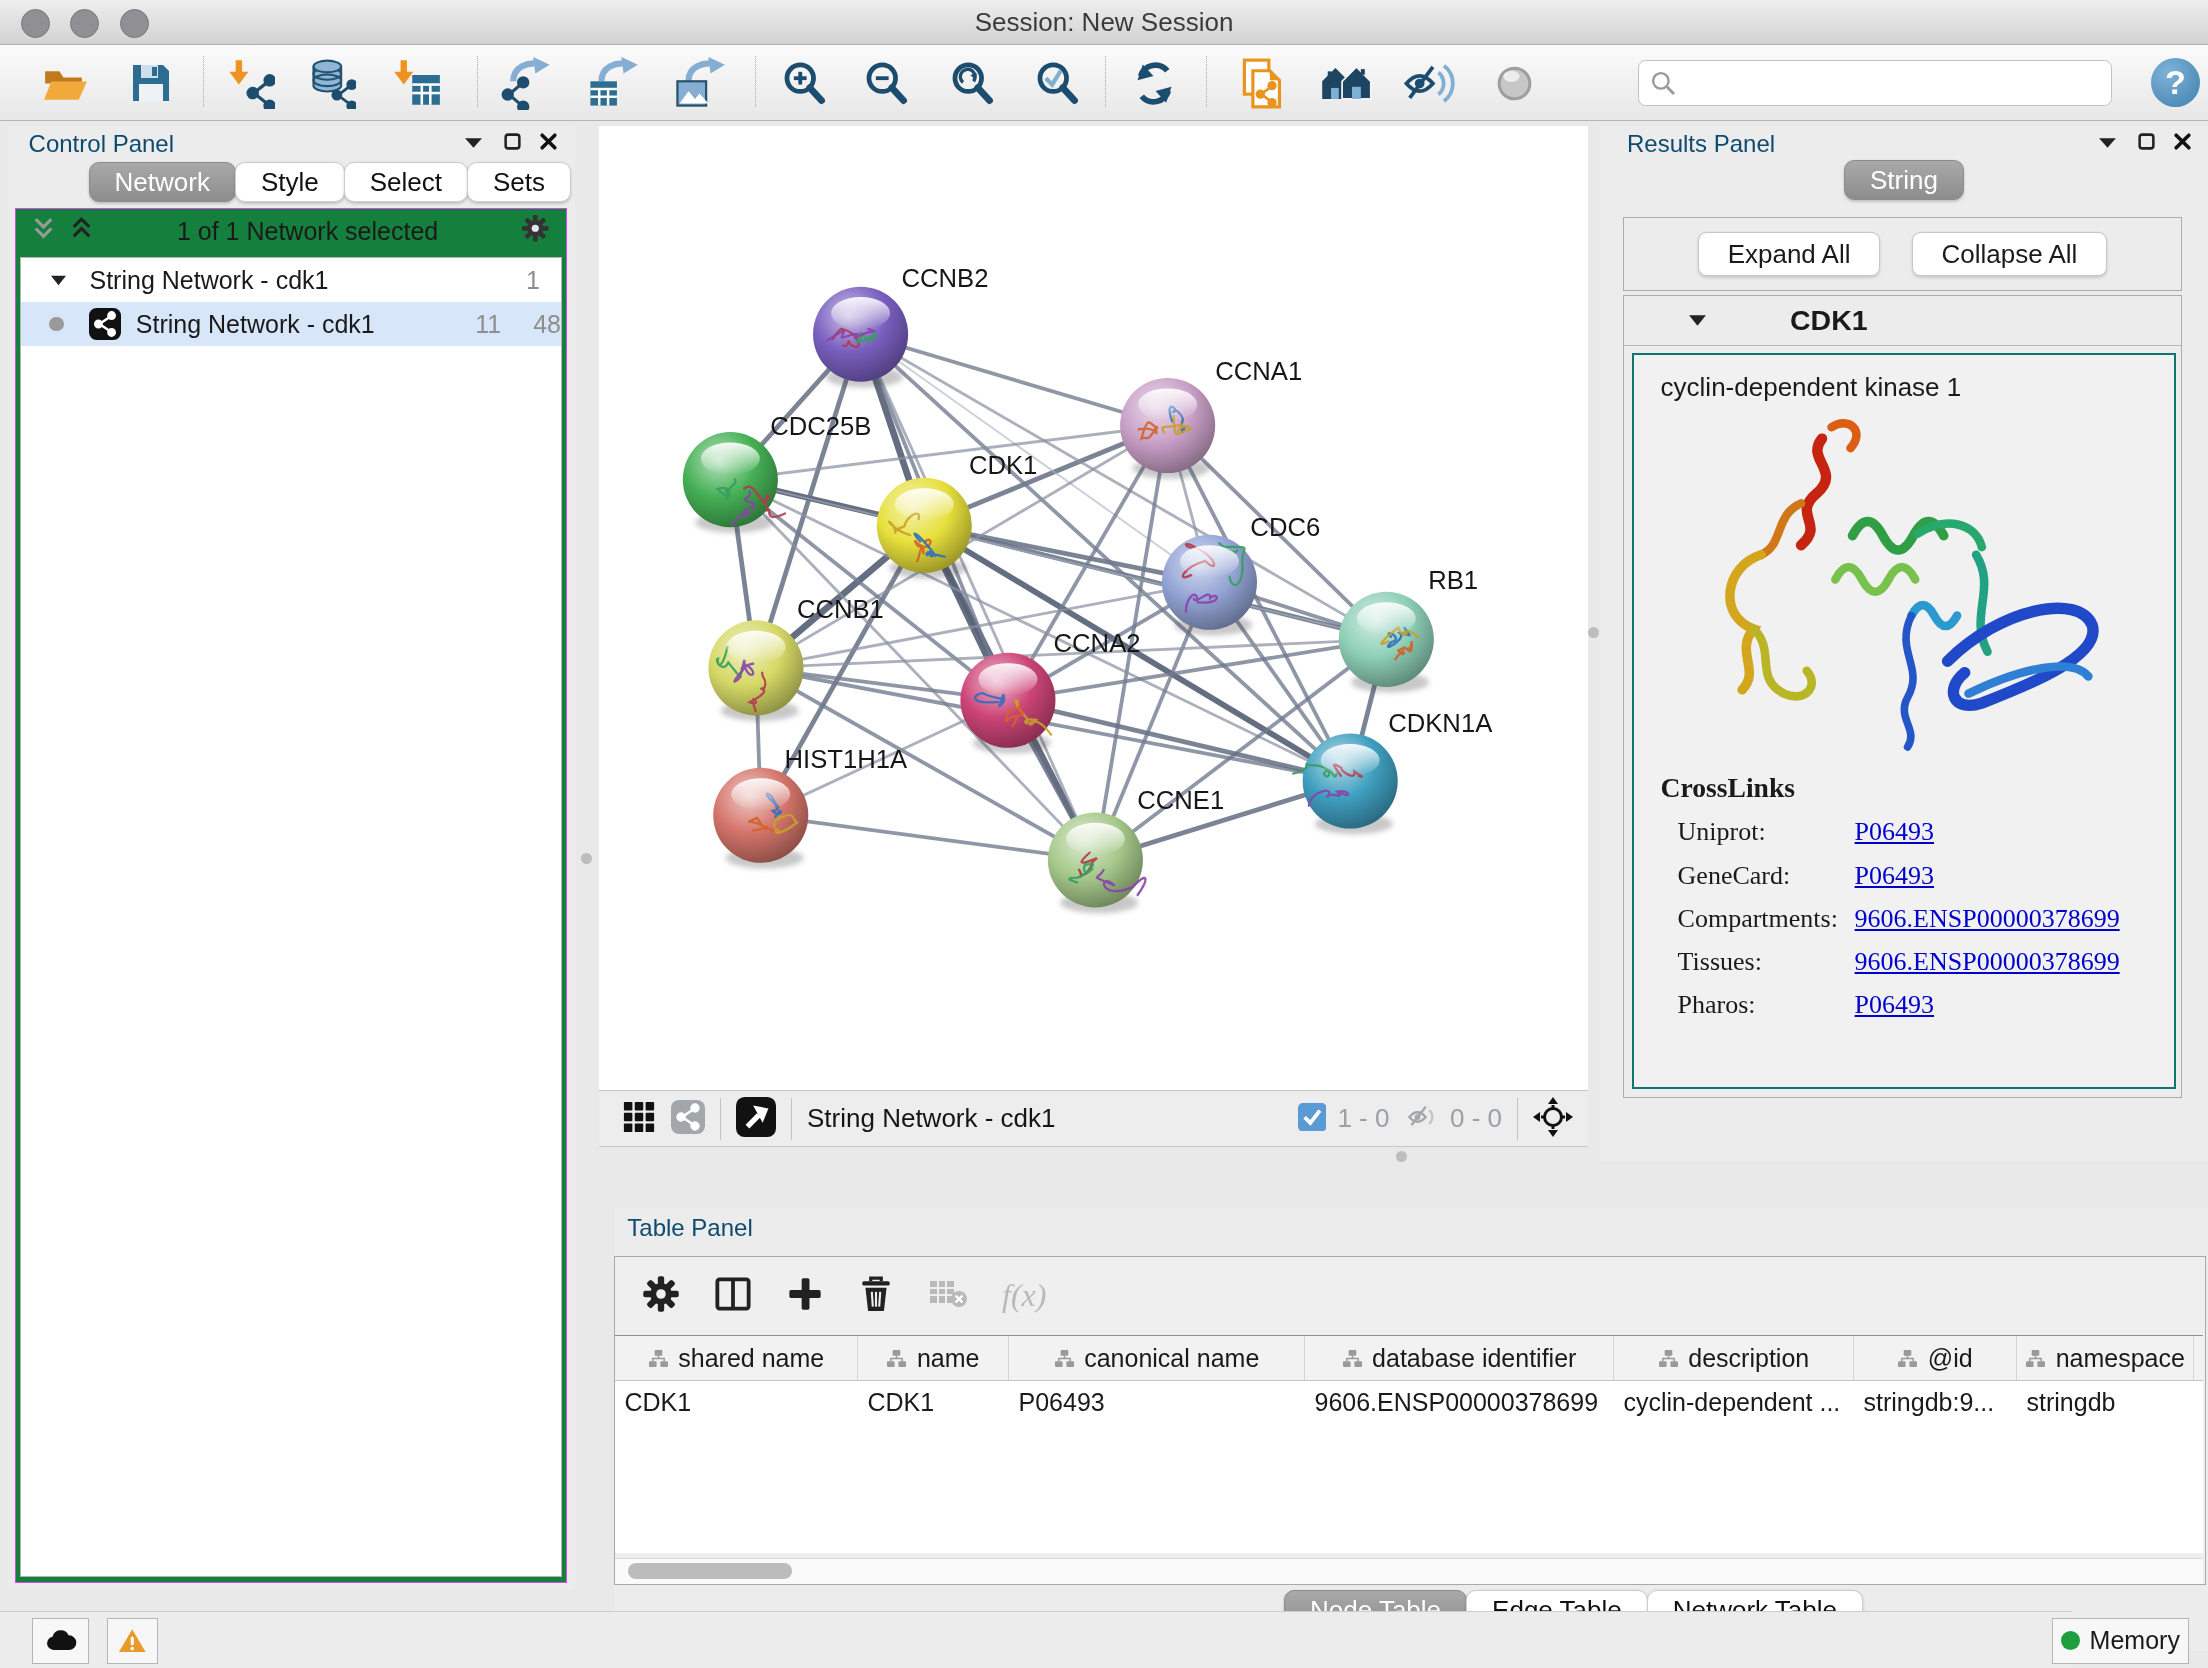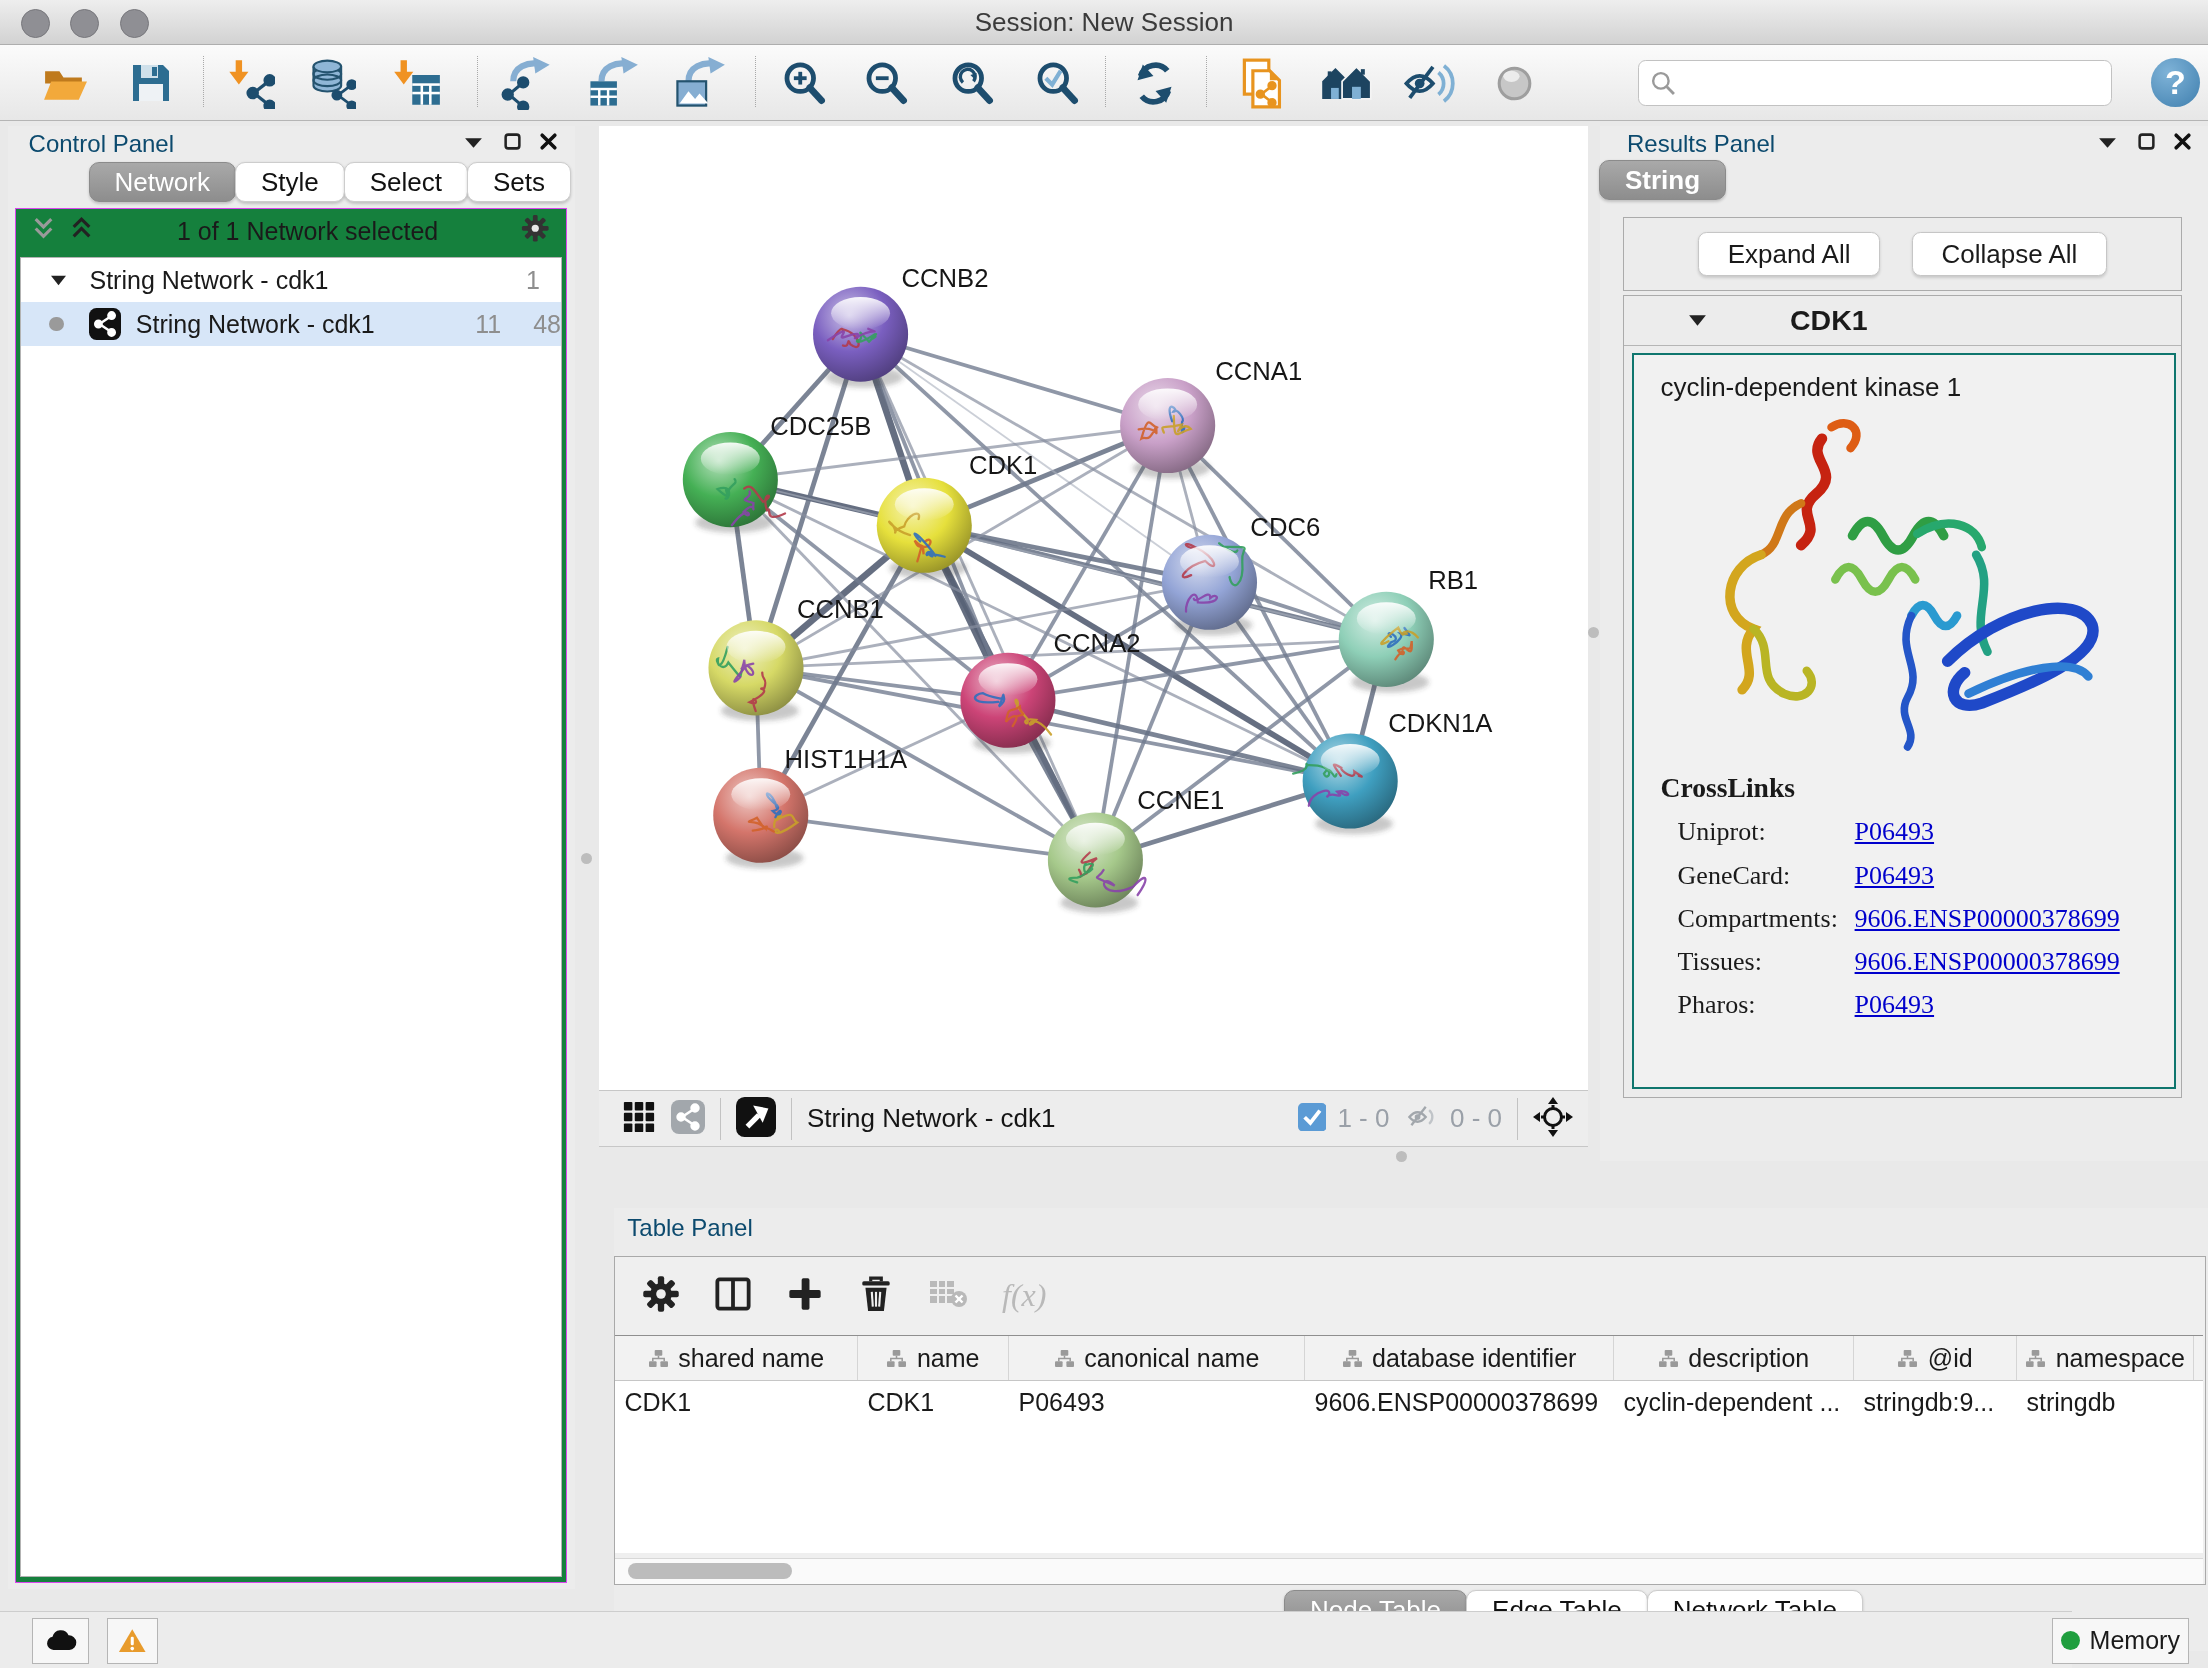--- a/index.html
+++ b/index.html
@@ -43,21 +43,21 @@
   .trow.sel{background:#d7e6f8;}
   
   #canvas{left:599px;top:126px;width:989px;height:964px;background:#fff;}
   #canvasbar{left:599px;top:1090px;width:989px;height:55px;background:#ededed;border-top:1px solid #c7c7c7;
              border-bottom:1px solid #c7c7c7;display:flex;align-items:center;}
   .cbsep{width:0;height:42px;border-left:1px solid #c2c2c2;margin:0 15px;}
   .cbnum{color:#9aa0a8;font-size:26px;}
   #cbtitle{font-size:26px;color:#151515;}
   
   #results{left:1600px;top:126px;width:609px;height:1035px;background:#ececec;}
-  #res-tab{position:absolute;left:0;top:34px;width:100%;display:flex;justify-content:flex-start;font-weight:bold;}
+  #res-tab{position:absolute;left:0;top:34px;width:100%;display:flex;justify-content:center;}
   #res-box1{position:absolute;left:23px;top:91px;width:557px;height:72px;border:1px solid #ababab;background:#ececec;
             display:flex;align-items:center;justify-content:center;gap:32px;}
   #res-box2{position:absolute;left:23px;top:169px;width:557px;height:801px;border:1px solid #ababab;background:#ececec;}
   #res-hd{height:49px;border-bottom:1px solid #b5b5b5;display:flex;align-items:center;}
   #res-body{position:absolute;left:7.6px;top:57px;width:540px;height:732px;background:#f1f1f1;border:2px solid #0f766e;}
   #res-desc{position:absolute;left:27px;top:17px;font-size:26px;}
   #xl{position:absolute;left:27px;top:417px;font-family:"Liberation Serif",serif;}
   #xl .xtitle{font-size:27.6px;font-weight:bold;}
   .xrow{display:flex;margin-top:13.3px;font-size:26px;}
   .xrow .xlab{width:177px;margin-left:17px;}

